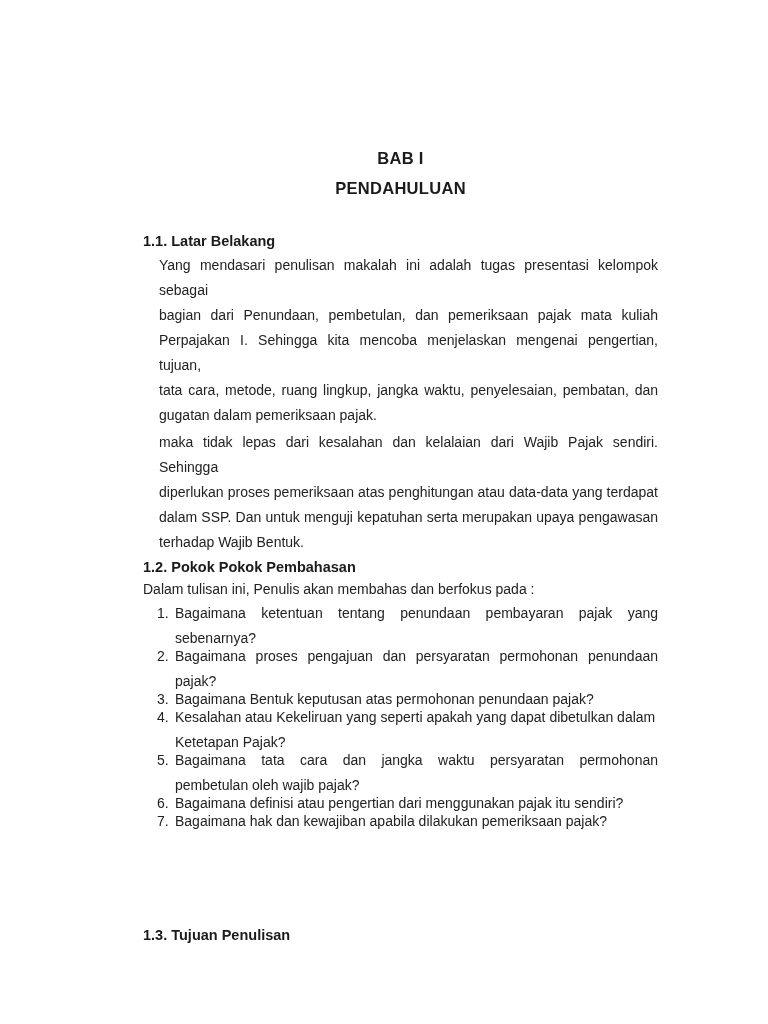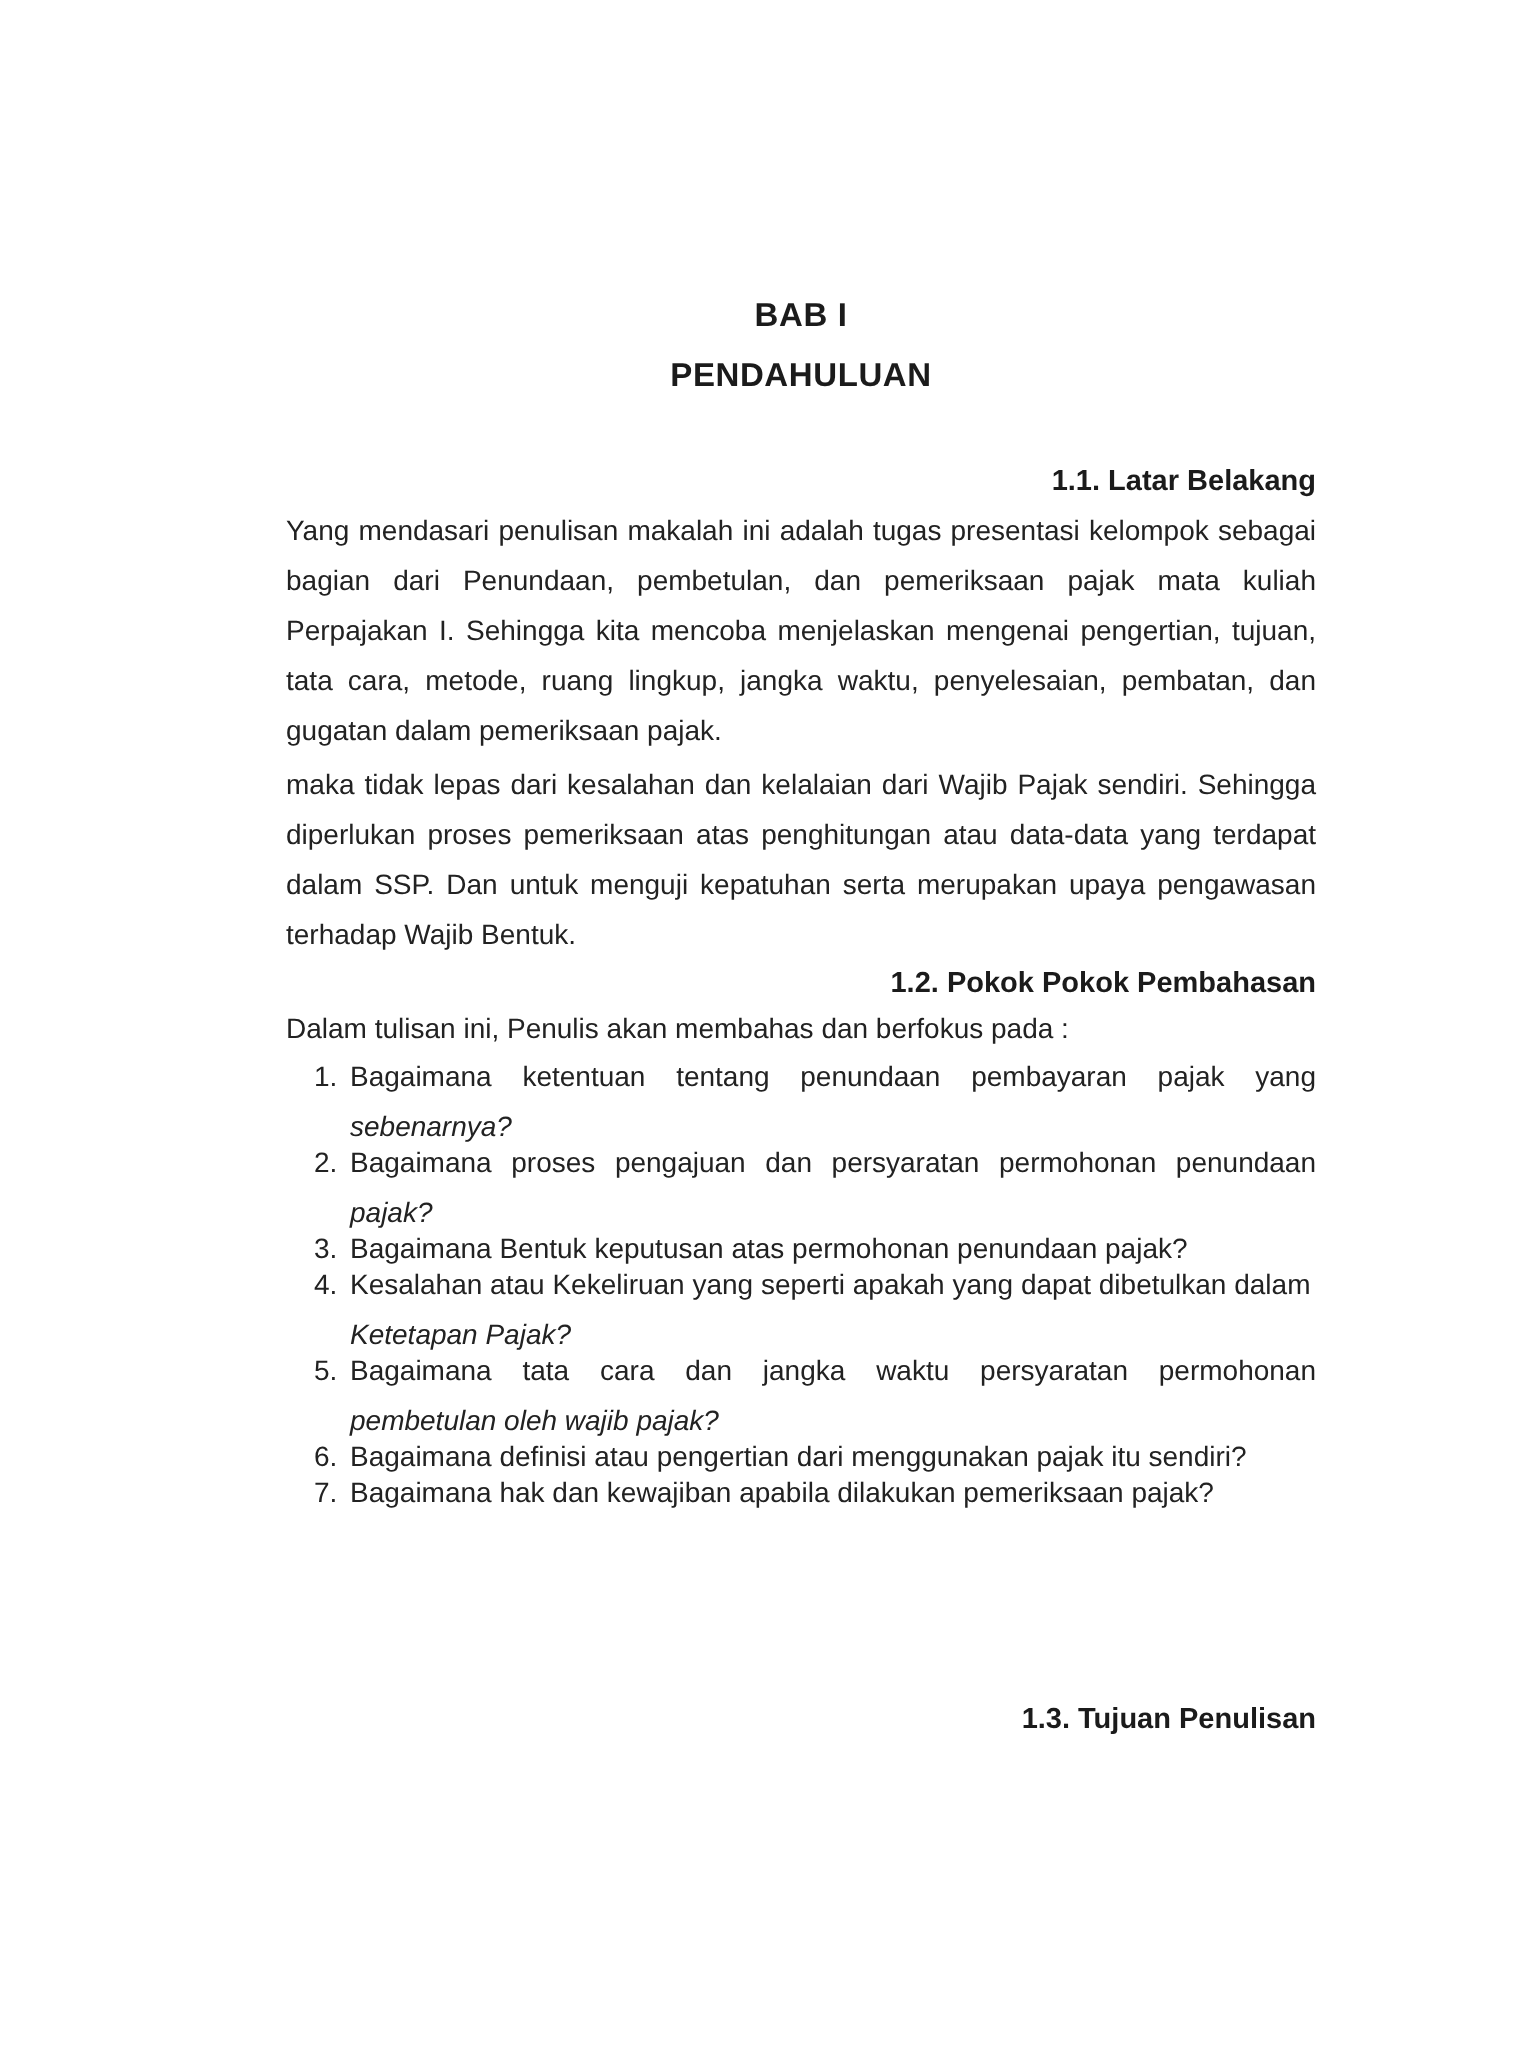--- a/index.html
+++ b/index.html
@@ -28,26 +28,25 @@
     font-size: 16.5px;
     line-height: 30px;
     color: #1b1b1b;
     letter-spacing: 0.3px;
   }
   .section-heading {
     font-weight: bold;
     font-size: 14.5px;
     line-height: 20px;
     color: #1b1b1b;
-    text-align: right;
   }
   .h-1 { margin-top: 28px; }
   .h-2 { margin-top: 2px; }
   .h-3 { margin-top: 95px; }
-  .para { margin-top: 2px; }
+  .para { margin-top: 2px; margin-left: 16px; }
   .pline {
     line-height: 25px;
     white-space: nowrap;
   }
   .just {
     white-space: normal;
     text-align: justify;
     text-align-last: justify;
   }
   .intro-line { line-height: 25px; }
@@ -60,21 +59,21 @@
     position: absolute;
     left: -18px;
     top: 0;
     line-height: 18px;
   }
   .li-line {
     line-height: 18px;
     white-space: nowrap;
   }
   .li-line.just { white-space: normal; }
-  .li-wrap2 { margin-top: 7px; font-style: italic; }
+  .li-wrap2 { margin-top: 7px; }
 </style>
 </head>
 <body>
 
 <div class="page">
   <div class="content">
 
     <div class="doc-title">
       <div>BAB I</div>
       <div>PENDAHULUAN</div>

